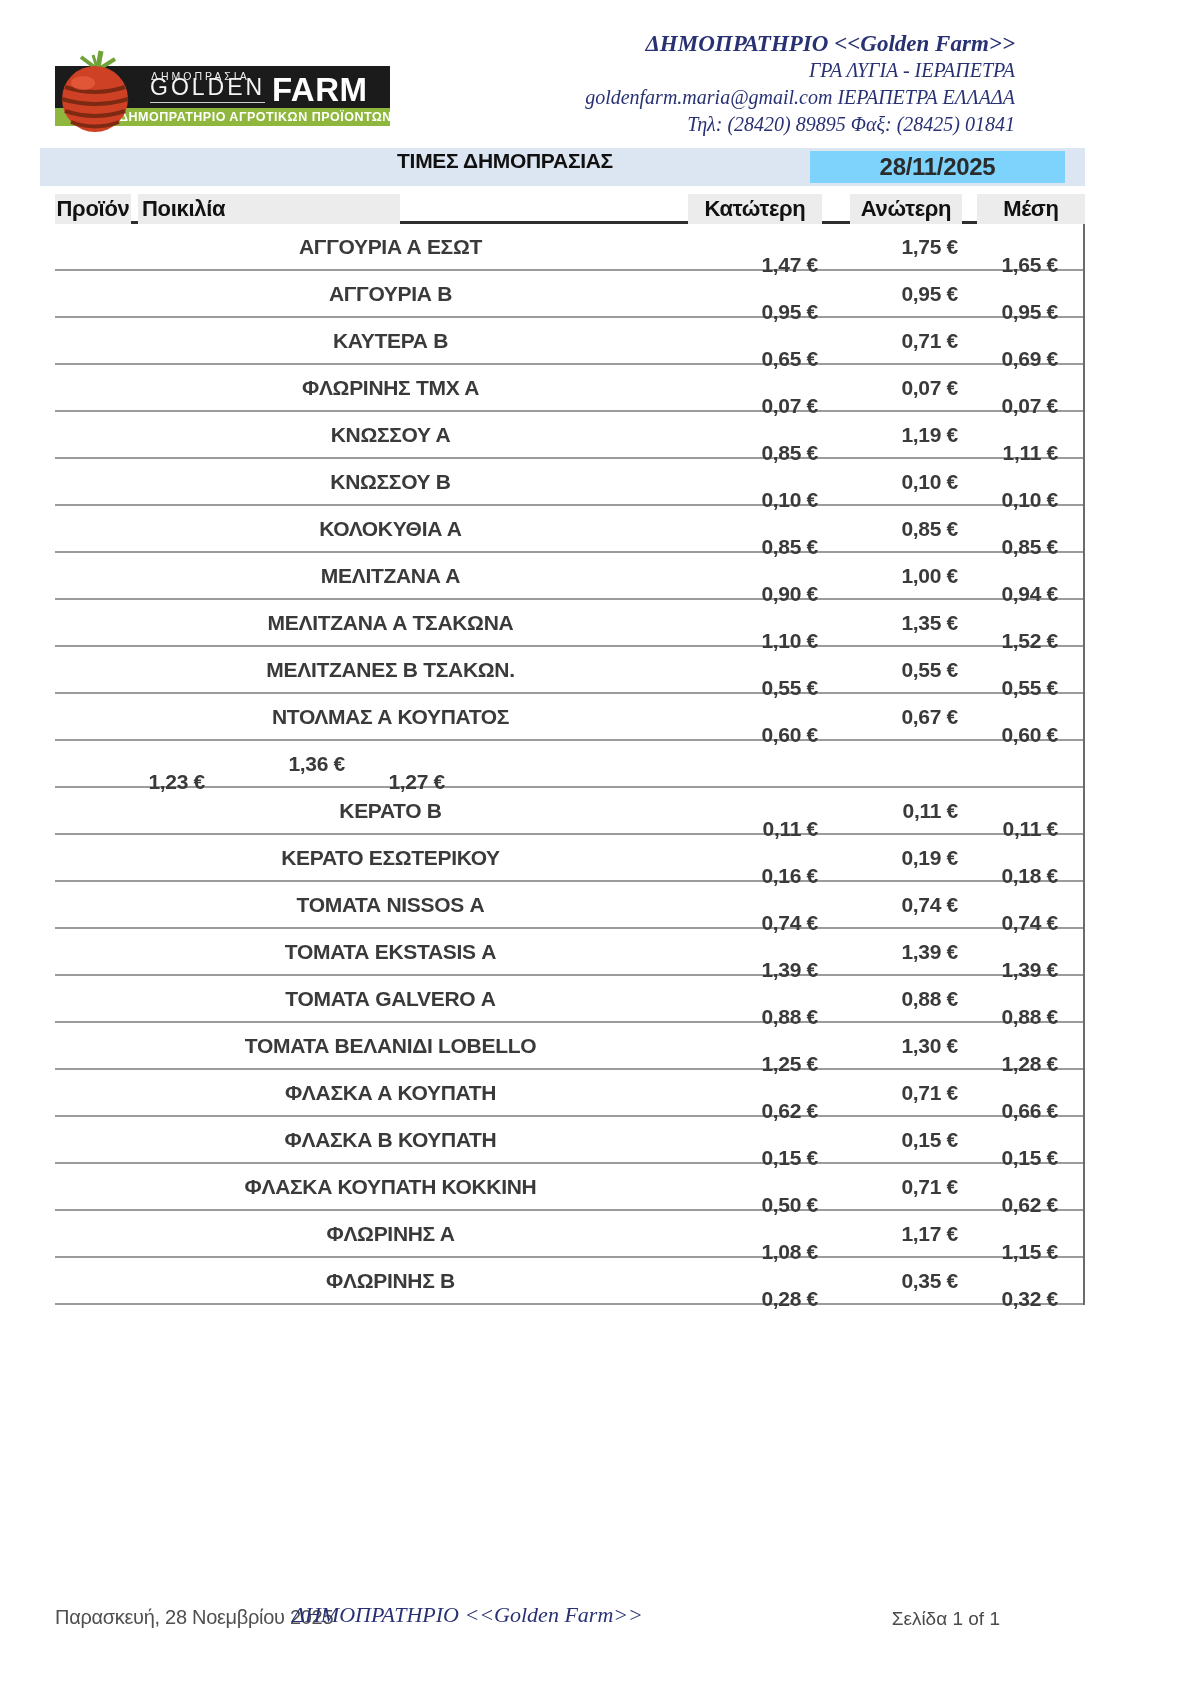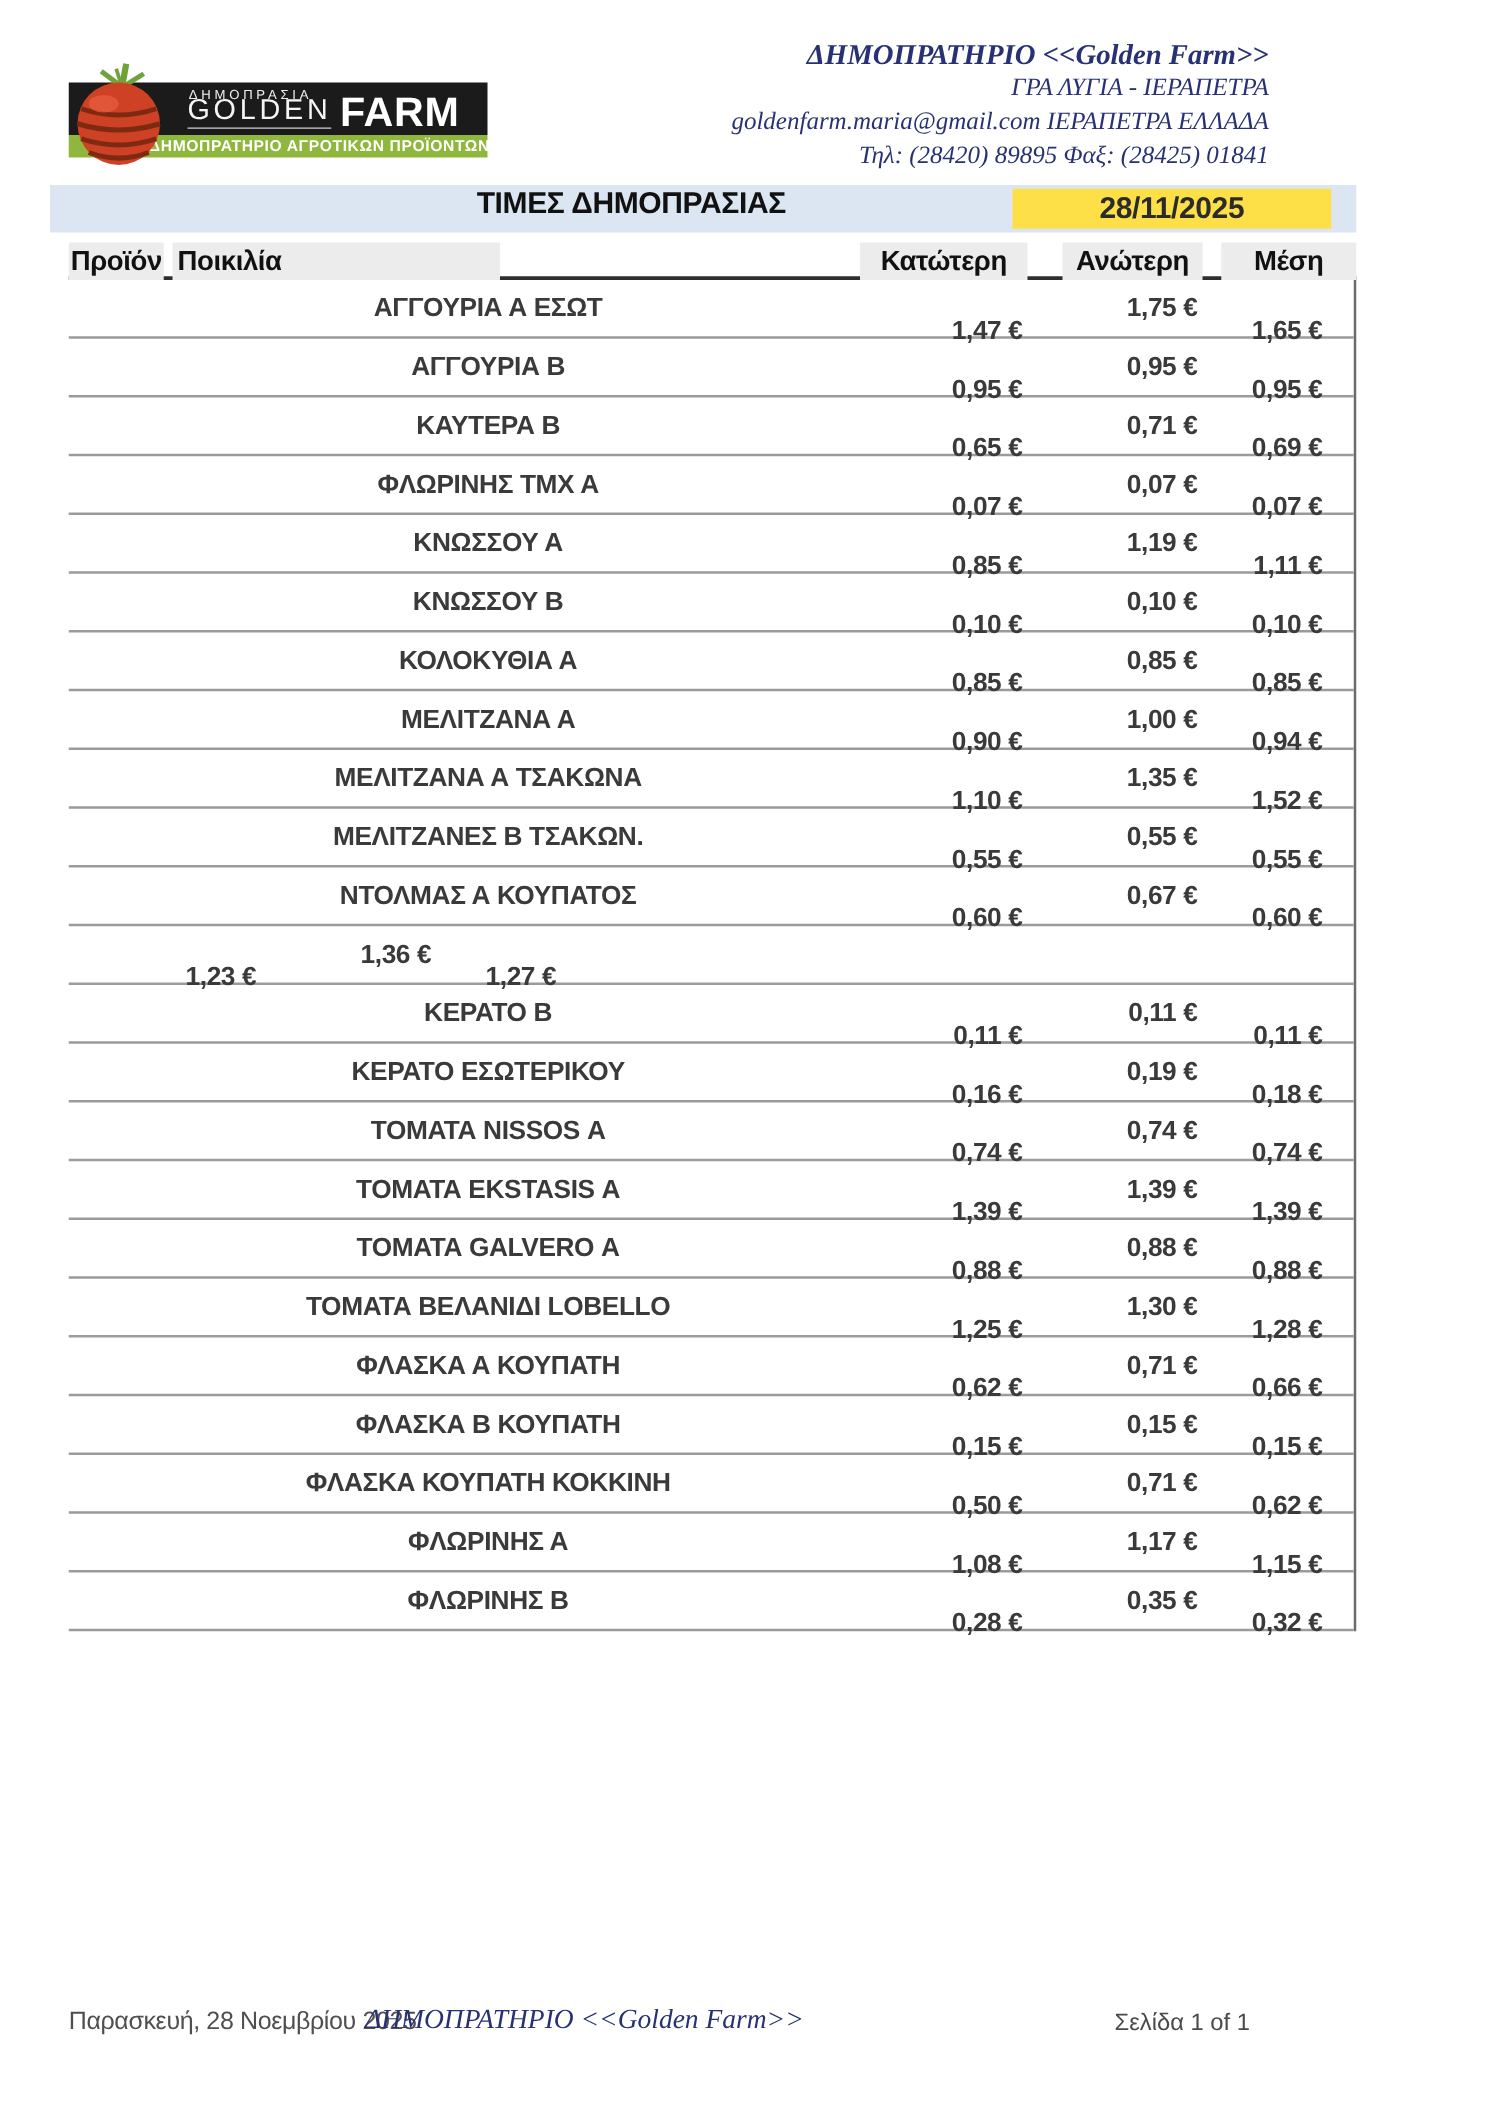--- a/index.html
+++ b/index.html
@@ -52,25 +52,25 @@
   .contact .c1 { font-weight: bold; font-size: 23px; }
   .contact .c2, .contact .c3, .contact .c4 { font-size: 20px; }
 
   
   .title-bar {
     position: absolute; left: 40px; top: 148px; width: 1045px; height: 38px;
     background: #dce6f2;
   }
   .main-title {
     position: absolute; left: 225px; top: 1px; width: 480px; text-align: center;
-    font-size: 24px; font-weight: bold; color: #111111; letter-spacing: -0.3px;
+    font-size: 21px; font-weight: bold; color: #111111; letter-spacing: -0.3px;
   }
   .date-box {
     position: absolute; right: 20px; top: 3px; width: 255px; height: 32px;
-    background: #fde047; display: flex; align-items: center; justify-content: center;
+    background: #7dd3fc; display: flex; align-items: center; justify-content: center;
     font-size: 24px; font-weight: bold; color: #2b2b2b; letter-spacing: -0.3px;
   }
 
   
   .price-table { position: absolute; left: 55px; top: 196px; width: 1030px; }
   .thead {
     position: relative; height: 28px; border-bottom: 3px solid #2e2e2e;
     font-size: 22px; font-weight: bold; color: #111111; letter-spacing: -0.3px;
   }
   .thead .hbox {

